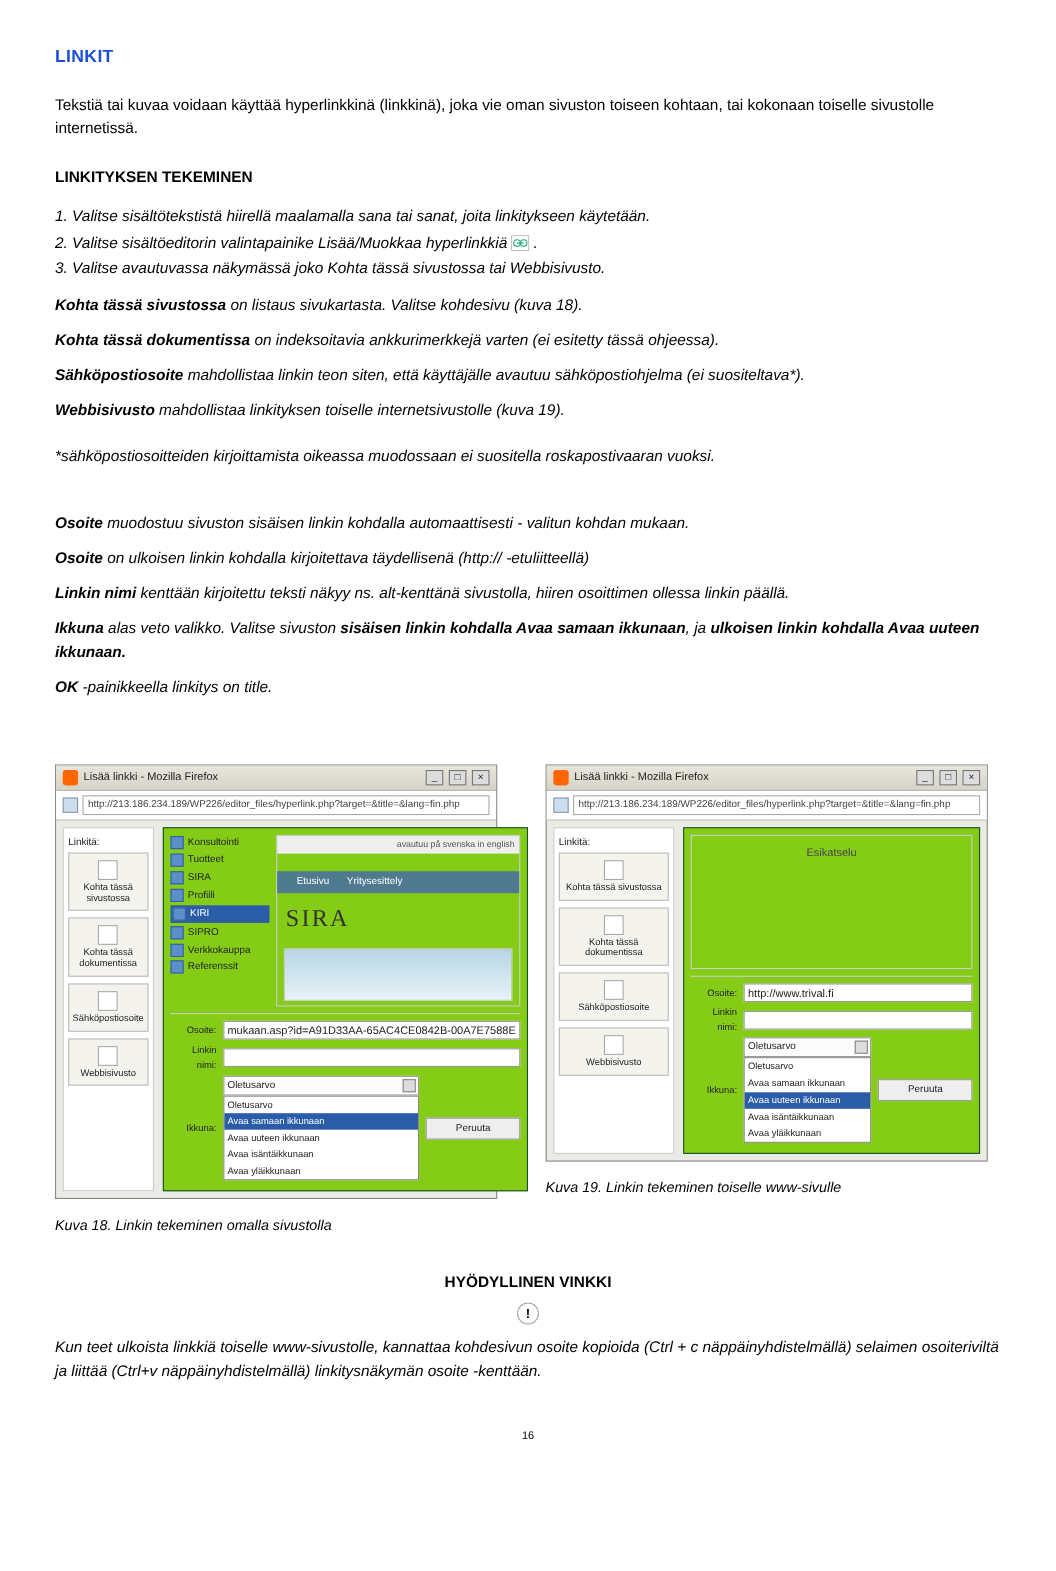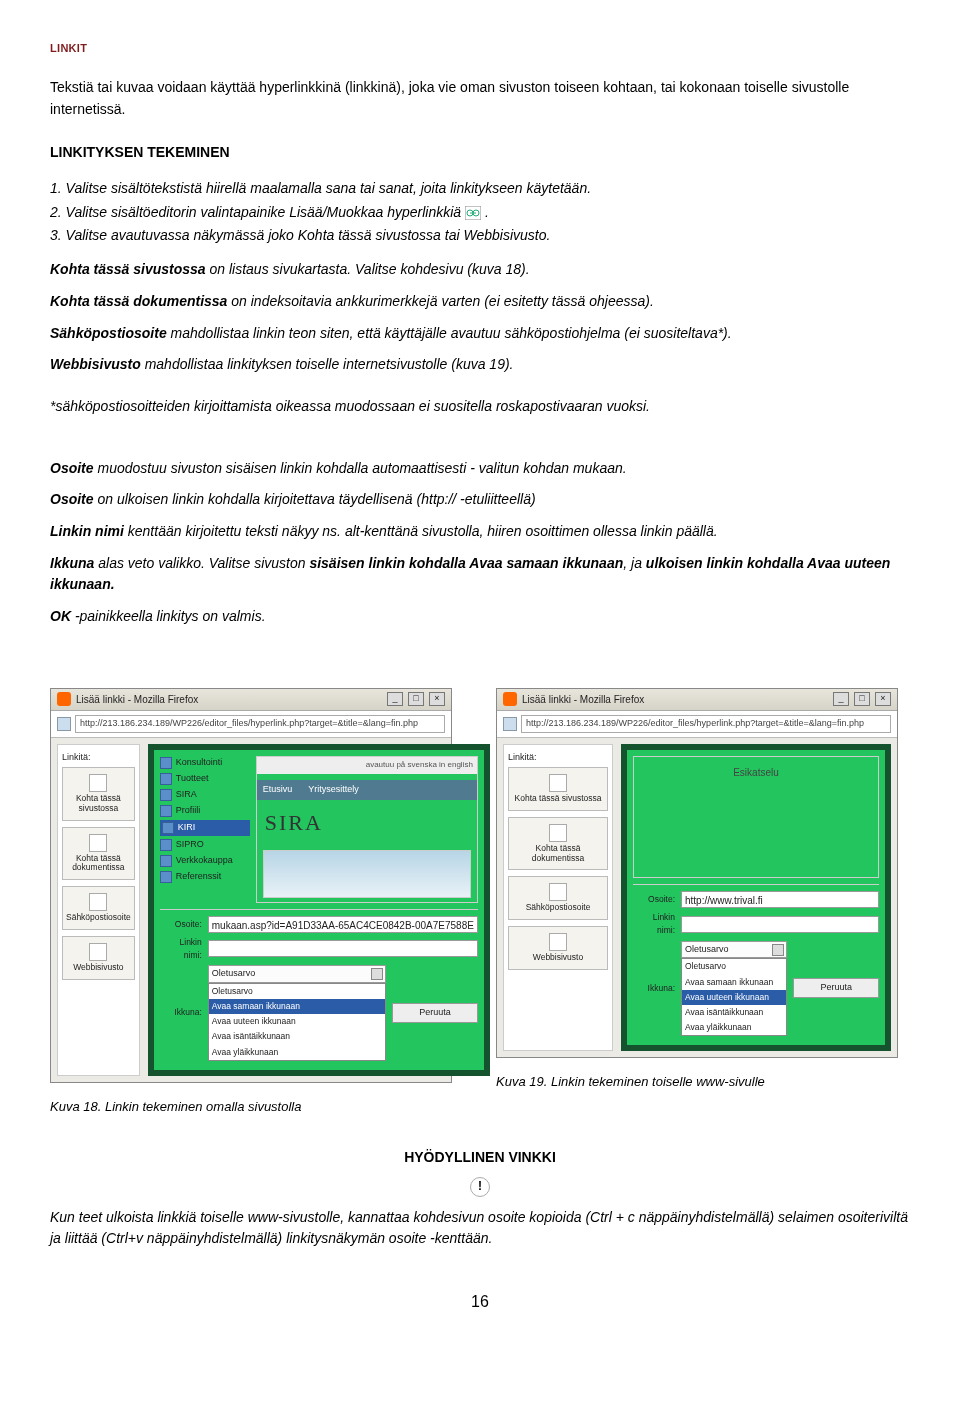--- a/index.html
+++ b/index.html
@@ -7,22 +7,22 @@
     font-size: 14px;
     color: #000;
     background: #fff;
     margin: 0;
     padding: 40px 50px;
     width: 960px;
     box-sizing: border-box;
     line-height: 1.55;
   }
   h1 {
-    color: #7f1d1d;
-    font-size: 11px;
+    color: #1d4ed8;
+    font-size: 16px;
     font-weight: bold;
     margin: 0 0 20px 0;
     letter-spacing: 0.3px;
   }
   h2 {
     color: #000;
     font-size: 14px;
     font-weight: bold;
     margin: 22px 0 14px 0;
   }
@@ -73,44 +73,44 @@
   .mock-url .doc { width:12px;height:12px;background:#cde;border:1px solid #89a; }
   .mock-url .addr {
     flex:1; border:1px solid #aaa; padding:1px 4px; font-size:9px;
     color:#444; background:#fff; white-space:nowrap; overflow:hidden; text-overflow:ellipsis;
   }
   .mock-body { display:flex; padding:6px; gap:8px; min-height:230px; }
   .mock-left { width:100px; background:#fff; border:1px solid #ccc; padding:6px 4px; }
   .mock-left .lbl { font-size:9px; margin-bottom:2px; }
   .sidebtn { border:1px solid #bbb; background:#f4f3ee; padding:6px 3px; margin-bottom:6px; text-align:center; font-size:8.5px; line-height:1.15; }
   .sidebtn .ico { width:16px;height:16px;margin:0 auto 2px;border:1px solid #aaa;background:#fff; }
-  .mock-right { flex:1; background:#22c55e; border:6px solid #14532d; padding:6px; position:relative; }
+  .mock-right { flex:1; background:#84cc16; border:1px solid #14532d; padding:6px; position:relative; }
   .tree-item { display:flex;align-items:center;gap:4px;margin-bottom:2px;font-size:9px; }
   .tree-item .cube{width:10px;height:10px;background:#5b8fc9;border:1px solid #36609b;}
   .tree-item.sel{background:#2a5ca8;color:#fff;padding:1px 2px;}
   .preview-tabs{background:#eee;font-size:8px;text-align:right;padding:2px 4px;color:#555;}
-  .preview-nav{background:#4f7a90;color:#fff;font-size:9px;padding:3px 6px;display:flex;gap:16px;margin-top:6px;}
+  .preview-nav{background:#4f7a90;color:#fff;font-size:9px;padding:3px 18px;display:flex;gap:16px;margin-top:16px;}
   .sira{font-family:Georgia,serif;font-size:22px;letter-spacing:2px;color:#333;padding:6px 8px;}
   .landscape{height:46px;background:linear-gradient(#b7d5e6,#e9f2f7);border:1px solid #ccc;margin:4px 6px;}
   .esik{font-size:10px;color:#444;text-align:center;padding:8px;}
   .form-area{border-top:1px solid #ccc;margin-top:6px;padding-top:6px;}
   .frow{display:flex;align-items:center;gap:6px;margin-bottom:3px;}
   .frow .flabel{width:42px;font-size:8.5px;text-align:right;}
   .frow .finput{flex:1;border:1px solid #999;background:#fff;padding:1px 3px;height:13px;font-size:10px;overflow:hidden;white-space:nowrap;}
   .frow .fsel{flex:1;border:1px solid #999;background:#fcfcfc;position:relative;}
   .fsel .selbox{padding:1px 3px;font-size:9px;}
   .fsel .arrow{position:absolute;right:2px;top:2px;width:10px;height:10px;border:1px solid #888;background:#ddd;}
   .droplist{border:1px solid #888;background:#fff;font-size:8.5px;}
   .droplist div{padding:1px 3px;}
   .droplist .hl{background:#2a5ca8;color:#fff;}
   .btn-peruuta{border:1px solid #999;background:#eee;padding:2px 26px;font-size:9px;}
   .caption { font-style: italic; font-size: 13px; margin-top: 14px; }
   .hint-row { display:flex; align-items:center; gap:8px; font-weight:bold;flex-direction:column; }
   .hint-icon{width:18px;height:18px;border:1px solid #aaa;border-radius:50%;display:flex;align-items:center;justify-content:center;font-size:12px;background:#fff;}
-  .page-num{ text-align:center; font-size:16px; margin-top:40px; }
+  .page-num{ text-align:center; font-size:10px; margin-top:40px; }
 </style>
 </head>
 <body>
 
 <h1>LINKIT</h1>
 
 <p>Tekstiä tai kuvaa voidaan käyttää hyperlinkkinä (linkkinä), joka vie oman sivuston toiseen kohtaan, tai kokonaan toiselle sivustolle internetissä.</p>
 
 <h2>LINKITYKSEN TEKEMINEN</h2>
 
@@ -136,21 +136,21 @@
 
 <div class="sp10"></div>
 <p class="italic">*sähköpostiosoitteiden kirjoittamista oikeassa muodossaan ei suositella roskapostivaaran vuoksi.</p>
 
 <div class="sp30"></div>
 
 <p class="italic"><span class="bold">Osoite</span><span> muodostuu sivuston sisäisen linkin kohdalla automaattisesti - valitun kohdan mukaan.</span></p>
 <p class="italic"><span class="bold">Osoite</span><span> on ulkoisen linkin kohdalla kirjoitettava täydellisenä (http:// -etuliitteellä)</span></p>
 <p class="italic"><span class="bold">Linkin nimi</span><span> kenttään kirjoitettu teksti näkyy ns. alt-kenttänä sivustolla, hiiren osoittimen ollessa linkin päällä.</span></p>
 <p class="italic"><span class="bold">Ikkuna</span><span> alas veto valikko. Valitse sivuston </span><span class="bold">sisäisen linkin kohdalla Avaa samaan ikkunaan</span><span>, ja </span><span class="bold">ulkoisen linkin kohdalla Avaa uuteen ikkunaan.</span></p>
-<p class="italic"><span class="bold">OK</span><span> -painikkeella linkitys on valmis.</span></p>
+<p class="italic"><span class="bold">OK</span><span> -painikkeella linkitys on title.</span></p>
 
 <div class="sp30"></div>
 
 <div class="shots-row">
 
   <div>
     <div class="mock">
       <div class="mock-titlebar">
         <div class="ff"></div>
         <span>Lisää linkki - Mozilla Firefox</span>

